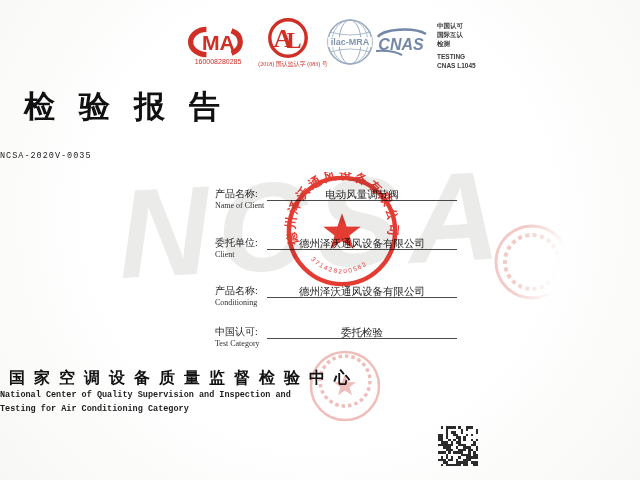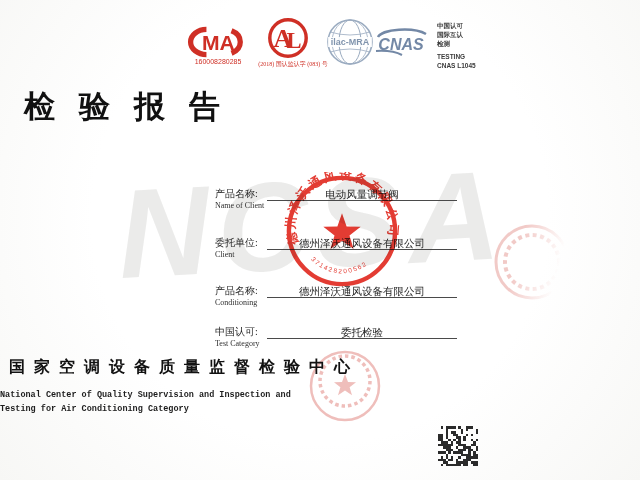--- a/index.html
+++ b/index.html
@@ -39,21 +39,21 @@
   
   .field-row{position:absolute;left:0;width:100%;height:26px;z-index:2;}
   .r1{top:187px;} .r2{top:236px;} .r3{top:284px;} .r4{top:325px;}
   .f-label{position:absolute;left:215px;top:0;font-size:10px;color:#1f1f1f;}
   .f-en{position:absolute;left:215px;top:14px;font-size:8px;color:#2e2e2e;}
   .f-line{position:absolute;left:267px;top:13px;width:190px;border-bottom:1px solid #4a4a4a;}
   .f-value{position:absolute;left:267px;top:1px;width:190px;text-align:center;
            font-size:10.5px;color:#1f1f1f;}
 
   
-  .org-cn{top:357px;font-size:16px;font-weight:bold;letter-spacing:9px;text-indent:9px;color:#121212;}
+  .org-cn{top:368px;font-size:16px;font-weight:bold;letter-spacing:9px;text-indent:9px;color:#121212;}
   .org-en{font-family:"Liberation Mono","DejaVu Sans Mono",monospace;font-weight:bold;
           font-size:8.5px;color:#1d1d1d;}
   .org-en1{top:390px;} .org-en2{top:404px;}
 
   
   .qr{position:absolute;left:438px;top:426px;width:40px;height:40px;z-index:2;}
   .qr i{position:absolute;width:2.5px;height:2.5px;background:#2b2b2b;}
 
   
   .stamp-main{position:absolute;left:283px;top:172px;z-index:3;opacity:.9;mix-blend-mode:multiply;}
@@ -100,20 +100,21 @@
 
   <div class="accred">
     <div>中国认可</div>
     <div>国际互认</div>
     <div>检测</div>
     <div>TESTING</div>
     <div>CNAS L1045</div>
   </div>
 
   <div class="center-line title-cn">检验报告</div>
+  <div class="center-line report-no">NCSA-2020V-0035</div>
 
   <div class="field-row r1">
     <span class="f-label">产品名称:</span>
     <span class="f-en">Name of Client</span>
     <span class="f-line"></span>
     <span class="f-value">电动风量调节阀</span>
   </div>
   <div class="field-row r2">
     <span class="f-label">委托单位:</span>
     <span class="f-en">Client</span>

